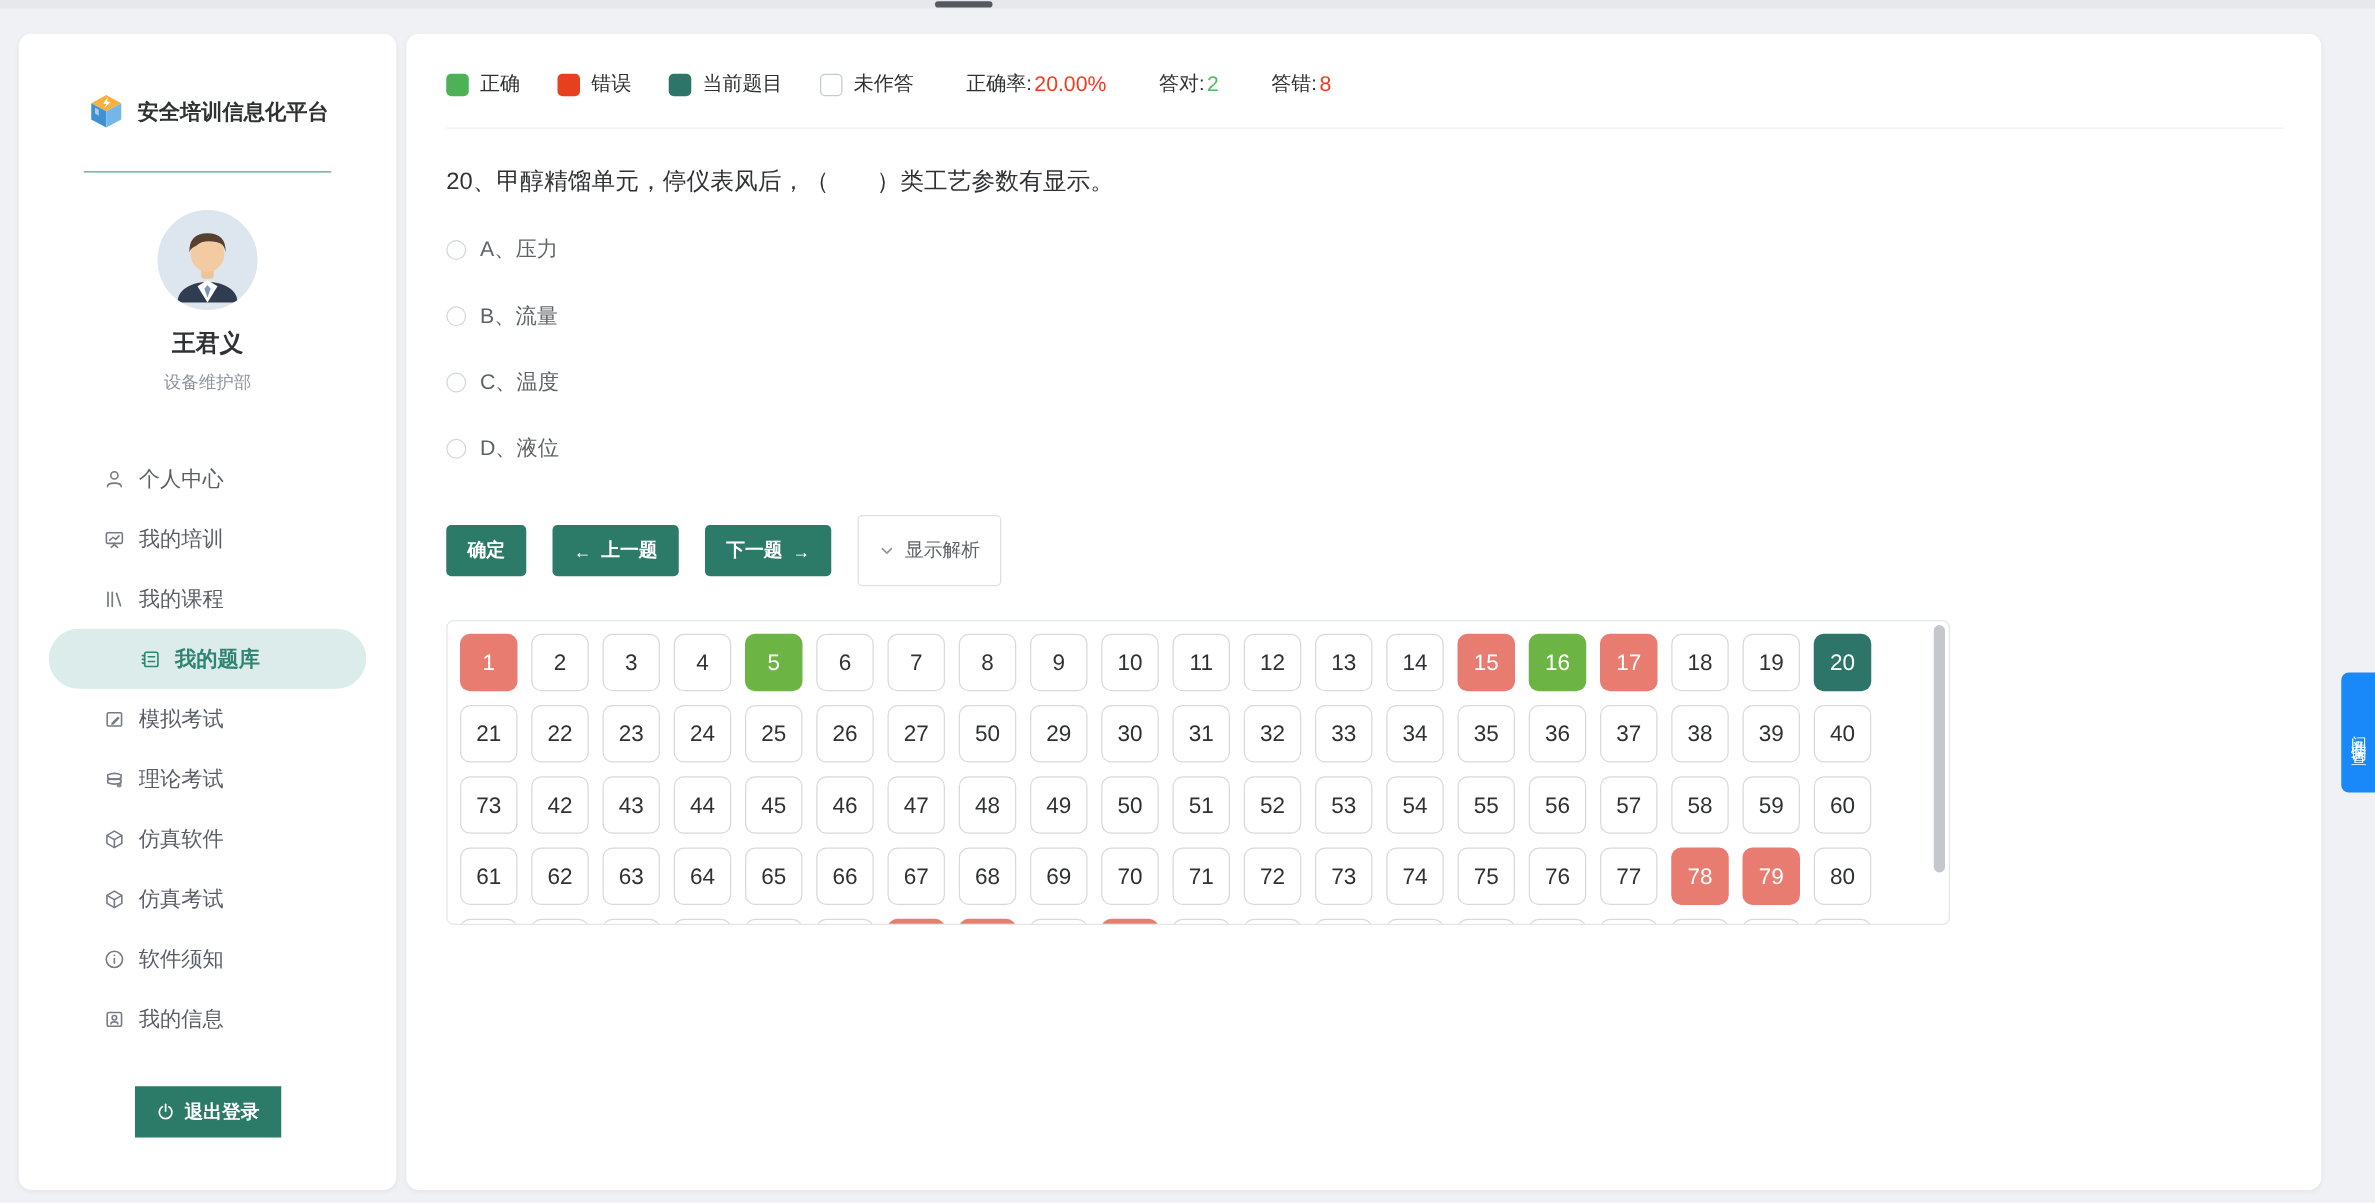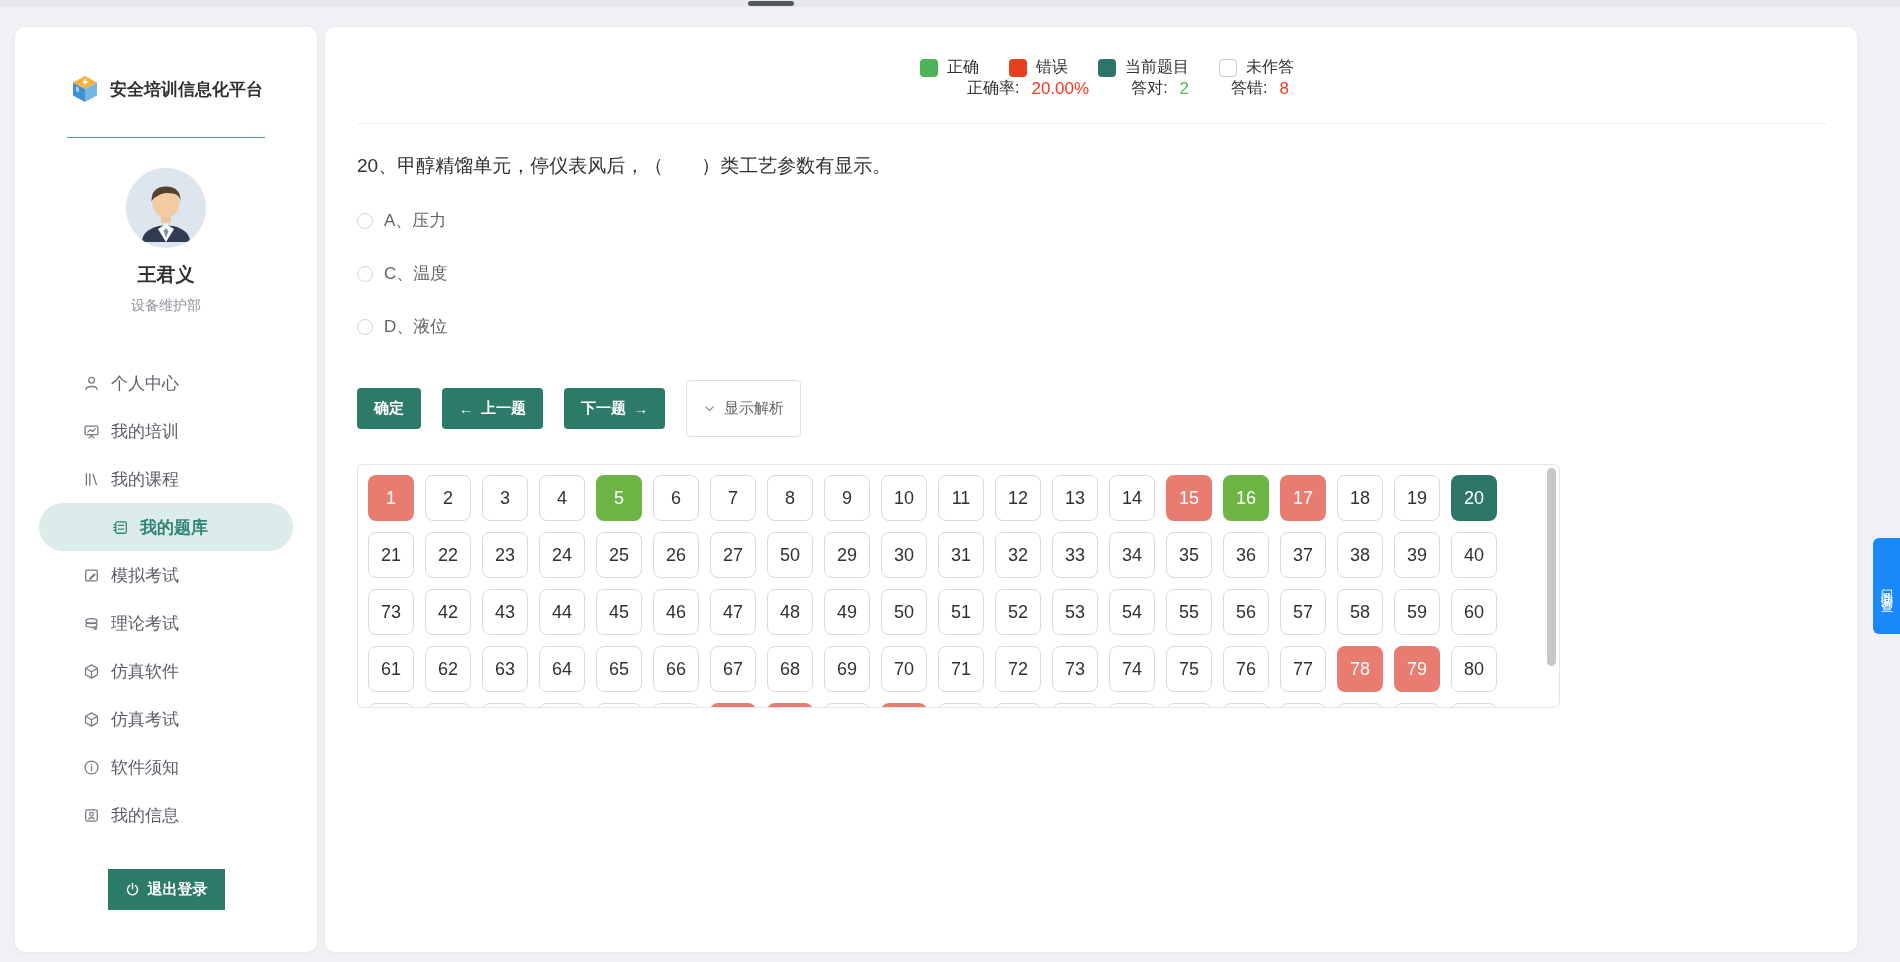--- a/index.html
+++ b/index.html
@@ -40,26 +40,26 @@
     background:#2c7a68;color:#fff;border:none;border-radius:0;
     padding:11px 17px;font-size:15px;font-weight:bold;cursor:pointer;
     font-family:inherit;
   }
 
   
   .main{
     position:absolute;left:325px;top:27px;width:1532px;height:925px;
     background:#fff;border-radius:10px;box-shadow:0 1px 4px rgba(0,0,0,.05);
   }
-  .legend-row{display:flex;align-items:center;padding:30px 0 24px 32px;font-size:16px;flex-direction:column;}
+  .legend-row{display:flex;align-items:center;padding:30px 0 24px 32px;font-size:16px;}
   .legend-items{display:flex;align-items:center;gap:30px;}
   .legend-item{display:flex;align-items:center;gap:9px;}
   .swatch{width:18px;height:18px;border-radius:4px;box-sizing:border-box;}
   .stats{display:flex;align-items:center;gap:42px;margin-left:42px;}
-  .stat{display:flex;align-items:center;gap:12px;}
+  .stat{display:flex;align-items:center;gap:2px;}
   .stat-value{font-size:17px;}
   .top-hr{height:1px;background:#edf0f4;margin:0 30px 0 32px;}
   .question-text{margin:29px 32px 0;font-size:19px;color:#303133;}
   .options{margin-left:32px;}
   .option{display:flex;align-items:center;gap:11px;margin-top:30px;font-size:17px;color:#5f6368;cursor:pointer;}
   .radio{width:16px;height:16px;border-radius:50%;border:1px solid #d3d6dd;background:#fefefe;box-sizing:border-box;flex:none;}
   .btn-row{display:flex;align-items:center;gap:21px;margin:42px 0 0 32px;}
   .btn{border:none;border-radius:4px;font-size:15px;font-weight:bold;cursor:pointer;font-family:inherit;display:flex;align-items:center;gap:8px;}
   .btn-teal{background:#2c7a68;color:#fff;padding:11px 17px;}
   .btn-outline{background:#fff;border:1px solid #dcdfe6;color:#606266;padding:18px 16px;font-weight:normal;font-size:15px;}
@@ -277,20 +277,24 @@
       </div>
   </div>
   <div class="top-hr"></div>
 
   <div class="question-text">20、甲醇精馏单元，停仪表风后，（　　）类工艺参数有显示。</div>
 
   <div class="options" id="options">
       <div class="option">
         <span class="radio"></span>
         <span>A、压力</span>
+      </div>
+      <div class="option">
+        <span class="radio"></span>
+        <span>B、流量</span>
       </div>
       <div class="option">
         <span class="radio"></span>
         <span>C、温度</span>
       </div>
       <div class="option">
         <span class="radio"></span>
         <span>D、液位</span>
       </div>
     </div>

